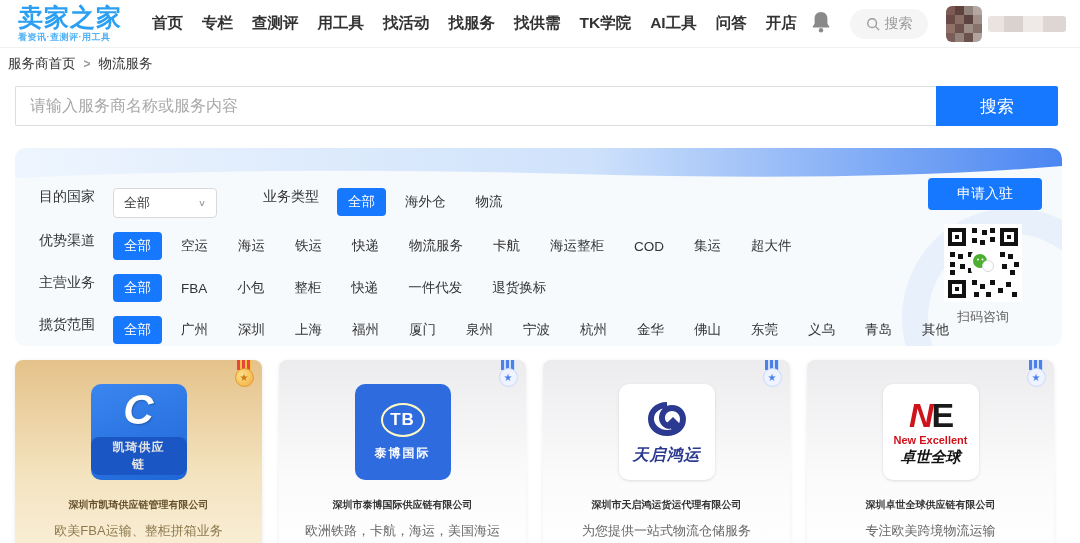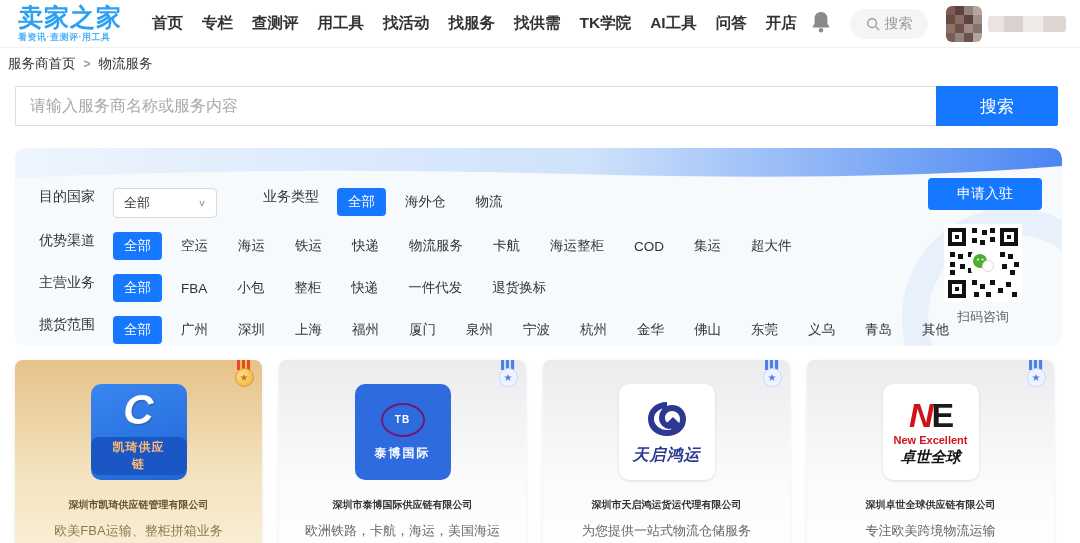--- a/index.html
+++ b/index.html
@@ -81,24 +81,24 @@
   .medal--gold { background:radial-gradient(circle at 35% 35%,#ffe08a,#f0a93c); color:#c87a10;
     border:1px solid #e09b2d; }
   .medal--blue { background:#eef3ff; color:#4d7fe8; border:1px solid #c7d8fa; }
   .logo-tile { width:96px; height:96px; border-radius:10px; margin:24px auto 0; position:relative;
     display:flex; flex-direction:column; align-items:center; justify-content:center; }
   .tile-blue1 { background:linear-gradient(160deg,#3a86f0,#1f66d6); }
   .tile-blue2 { background:#2e6bde; }
   .tile-white { background:#fff; box-shadow:0 1px 3px rgba(0,0,0,.12); }
   .kq-c { color:#fff; font-size:42px; font-weight:bold; font-style:italic;
     text-shadow:1px 1px 2px rgba(0,0,0,.25); line-height:1; }
-  .kq-banner { margin-top:6px; background:#1b57c4; border-radius:8px; color:#fdba74;
+  .kq-banner { margin-top:6px; background:#1b57c4; border-radius:8px; color:#e5e5e5;
     font-size:12px; font-weight:bold; padding:2px 16px; letter-spacing:1px; }
-  .tb-emblem { width:44px; height:34px; border:2px solid #701a75; border-radius:50%;
-    display:flex; align-items:center; justify-content:center; color:#fff; font-size:10px;
+  .tb-emblem { width:44px; height:34px; border:2px solid #fef9c3; border-radius:50%;
+    display:flex; align-items:center; justify-content:center; color:#fff; font-size:17px;
     font-weight:bold; letter-spacing:1px; }
   .tb-text { margin-top:8px; color:#fff; font-size:12px; font-weight:bold; letter-spacing:2px; }
   .tq-swirl { width:46px; height:40px; }
   .tq-text { margin-top:6px; color:#2b3990; font-size:16px; font-weight:bold; font-style:italic;
     letter-spacing:1px; }
   .ne-mark { font-size:34px; font-weight:bold; line-height:1; letter-spacing:-2px;text-align:right; }
   .ne-n { color:#d0121b; font-style:italic; }
   .ne-e { color:#1a1a1a; }
   .ne-sub { color:#d0121b; font-size:11px; font-weight:bold; margin-top:2px; }
   .ne-cn { color:#111; font-size:15px; margin-top:2px;

